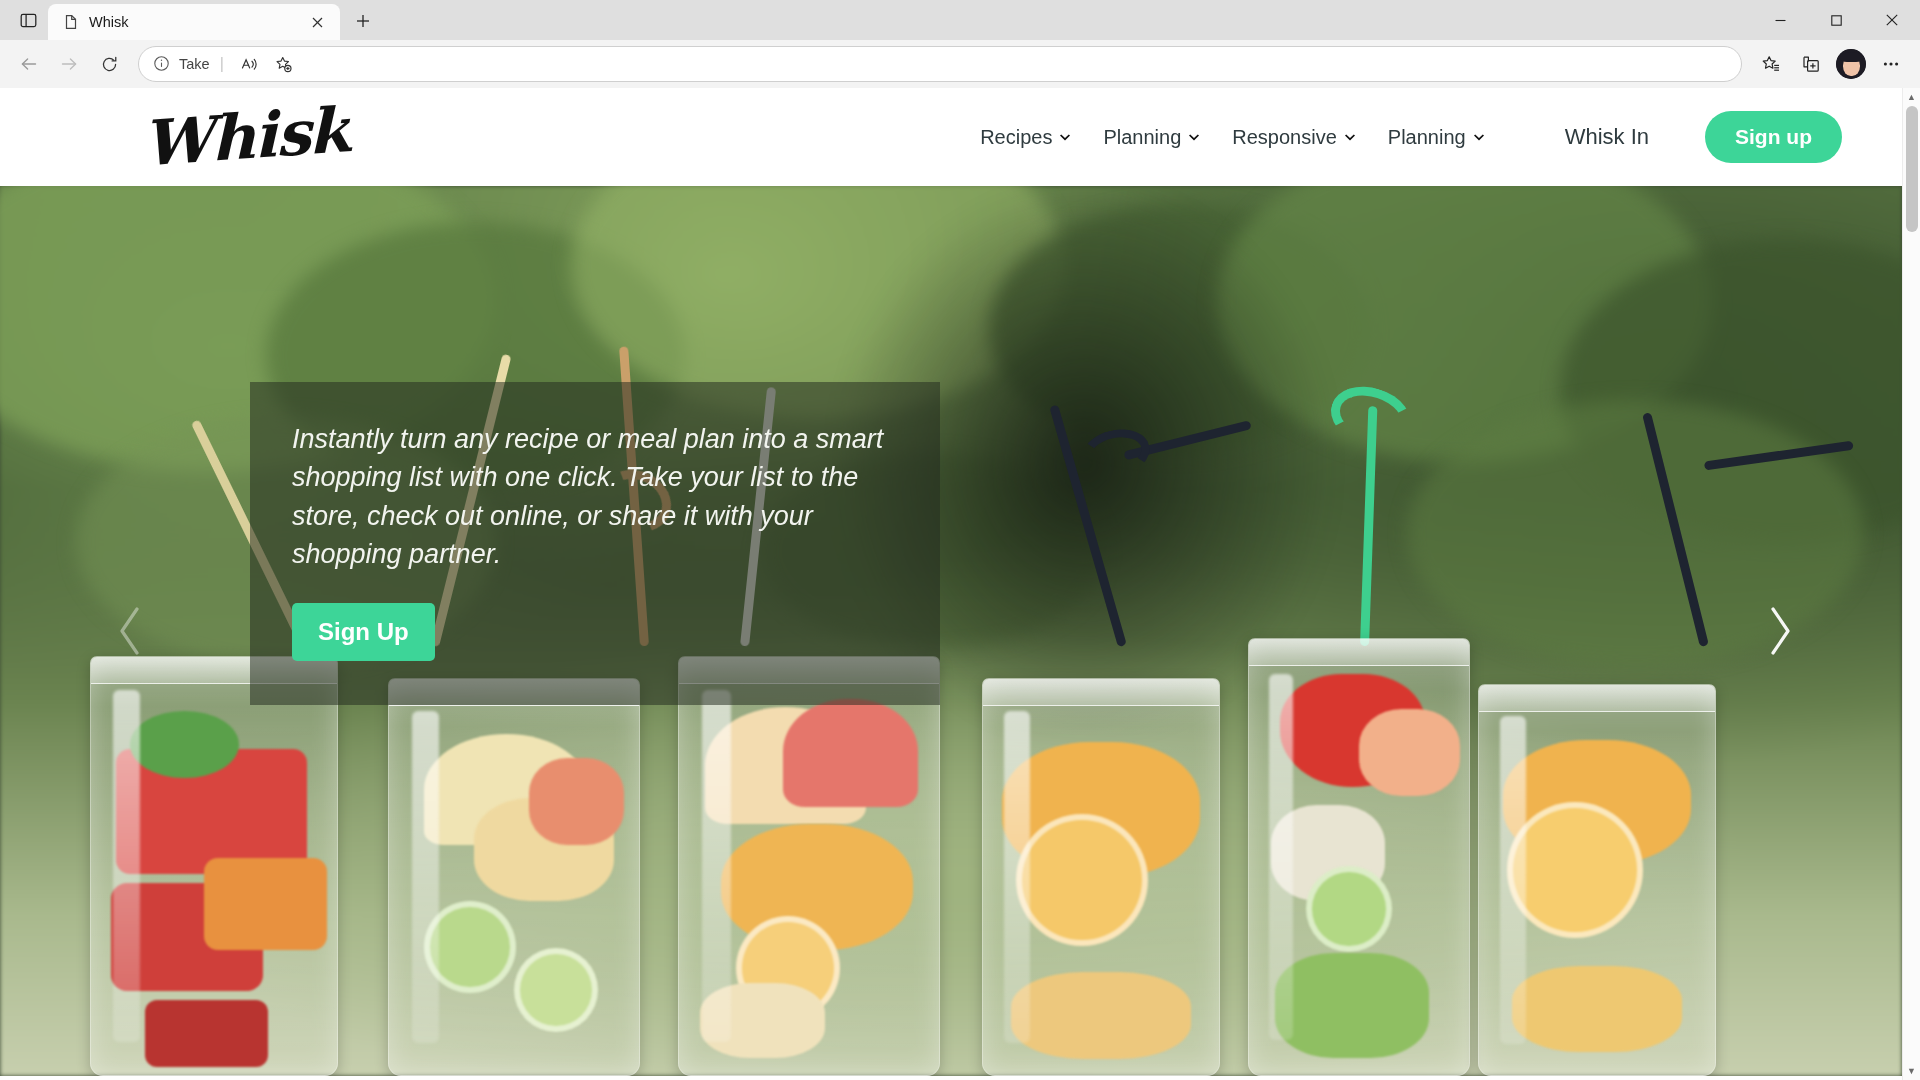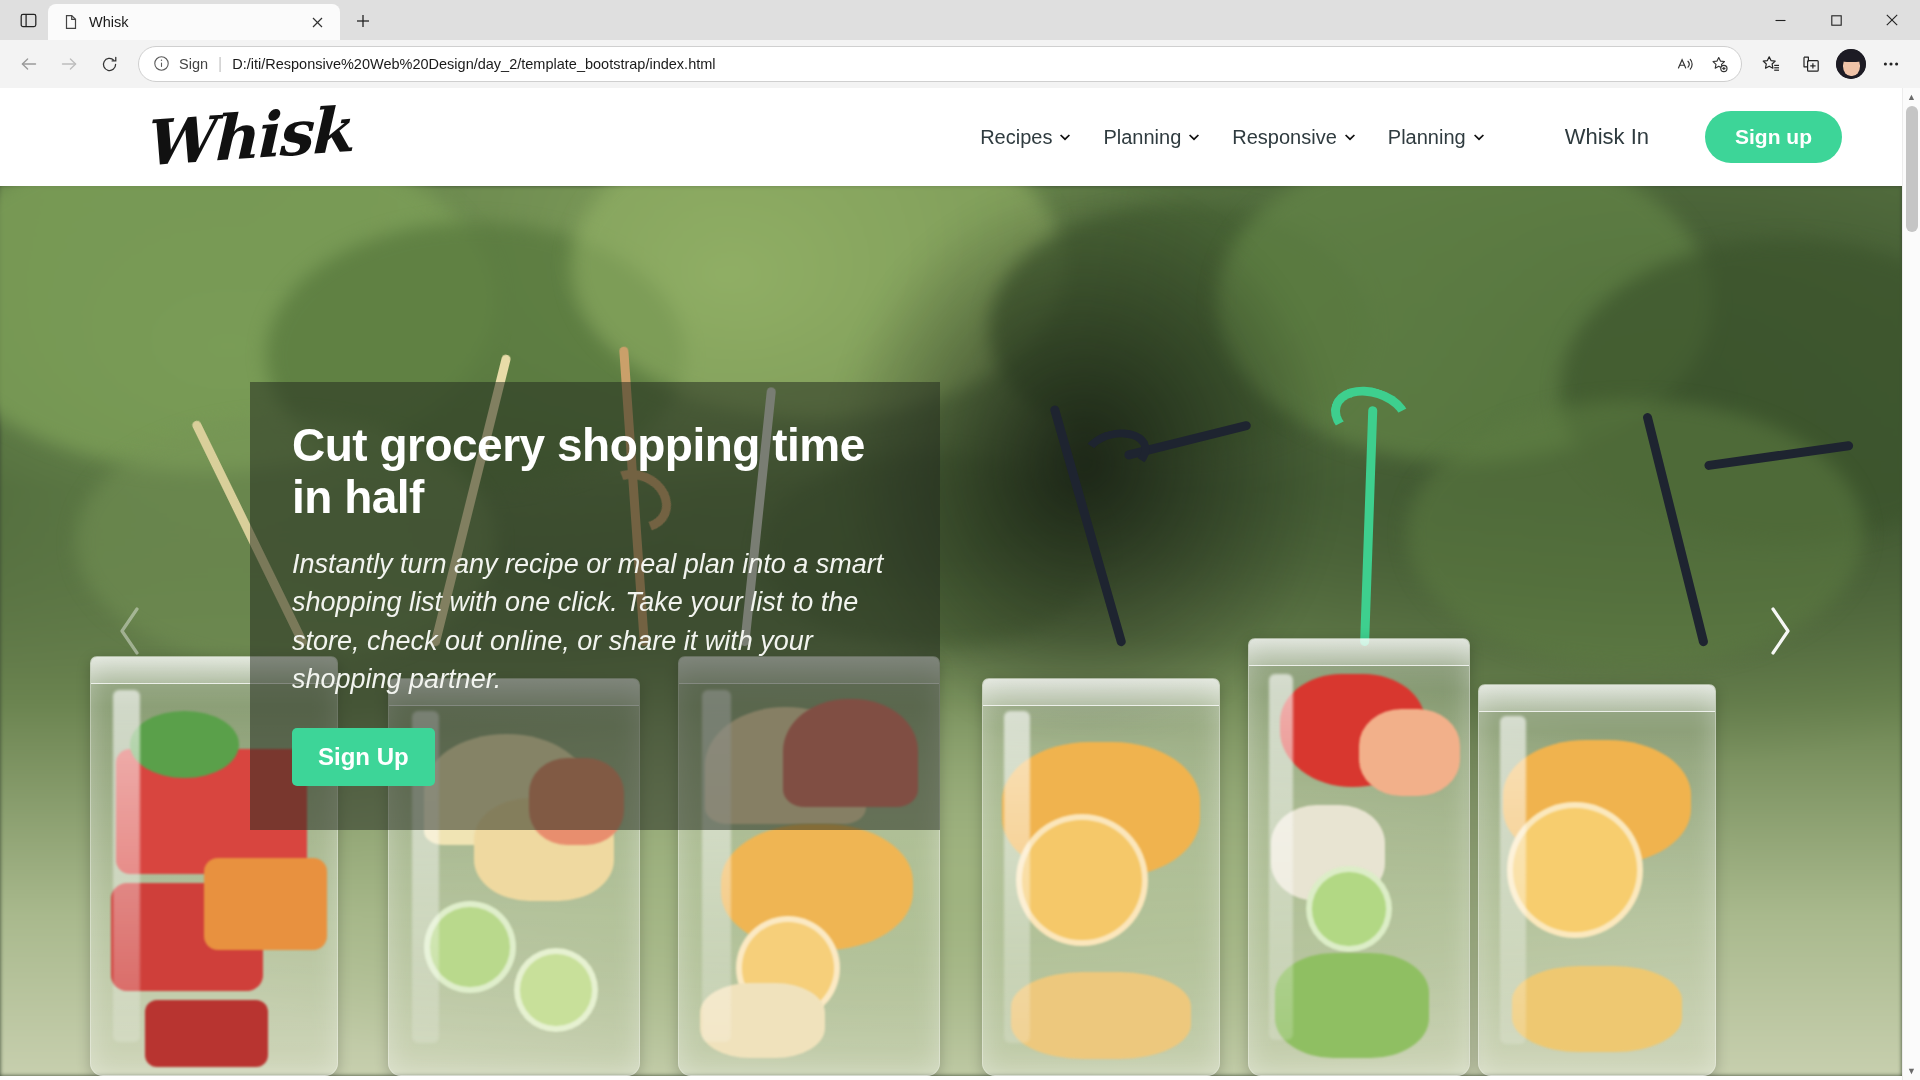--- a/index.html
+++ b/index.html
@@ -277,23 +277,22 @@
     </div>
 
     <div class="omnibox">
       <span class="omnibox-info">
         <svg width="17" height="17" viewBox="0 0 18 18" fill="none" stroke="#5b5b5b" stroke-width="1.15">
           <circle cx="9" cy="9" r="7.1"></circle>
             <line x1="9" y1="8.1" x2="9" y2="12.6"></line>
             <circle cx="9" cy="5.6" r=".75" fill="#5b5b5b" stroke="none"></circle>
         </svg>
       </span>
-      <span class="omnibox-scheme">Sign</span>
+      <span class="omnibox-scheme">Take</span>
       <span class="omnibox-sep">|</span>
-      <span class="omnibox-url">D:/iti/Responsive%20Web%20Design/day_2/template_bootstrap/index.html</span>
       <span class="omnibox-right">
         <span class="omni-btn">
           <svg width="19" height="19" viewBox="0 0 20 20" fill="none" stroke="#333" stroke-width="1.25" stroke-linecap="round">
             <path d="M2.6 13.6 6.4 4.9l3.8 8.7"></path>
               <line x1="4" y1="10.8" x2="8.9" y2="10.8"></line>
             <path d="M12.6 6.6a4.6 4.6 0 0 1 0 6.2"></path>
               <path d="M15 4.6a7.6 7.6 0 0 1 0 10.2"></path>
           </svg>
         </span>
         <span class="omni-btn">
@@ -462,21 +461,20 @@
 
             <div class="jar" style="left:1478px; width:238px; height:392px;">
               <div class="fruit" style="left:10%; top:14%; width:80%; height:32%; background:#f0b34e; border-radius:44%;"></div>
               <div class="slice" style="left:12%; top:30%; width:136px; height:136px; background:#f7cd6e;"></div>
               <div class="fruit" style="left:14%; top:72%; width:72%; height:22%; background:#eec871; border-radius:40%;"></div>
             </div>
           </div>
         </div>
 
         <div class="hero-overlay">
-          <h1 class="hero-title">Cut grocery shopping time in half</h1>
           <p class="hero-sub">Instantly turn any recipe or meal plan into a smart shopping list with one click. Take your list to the store, check out online, or share it with your shopping partner.</p>
           <button class="hero-btn">Sign Up</button>
         </div>
 
         <div class="carousel-arrow prev">
           <svg width="30" height="52" viewBox="0 0 30 52" fill="none" stroke="#fff" stroke-width="3.2" stroke-linecap="round" stroke-linejoin="round">
             <polyline points="21,4 6,26 21,48"></polyline>
           </svg>
         </div>
         <div class="carousel-arrow next">

